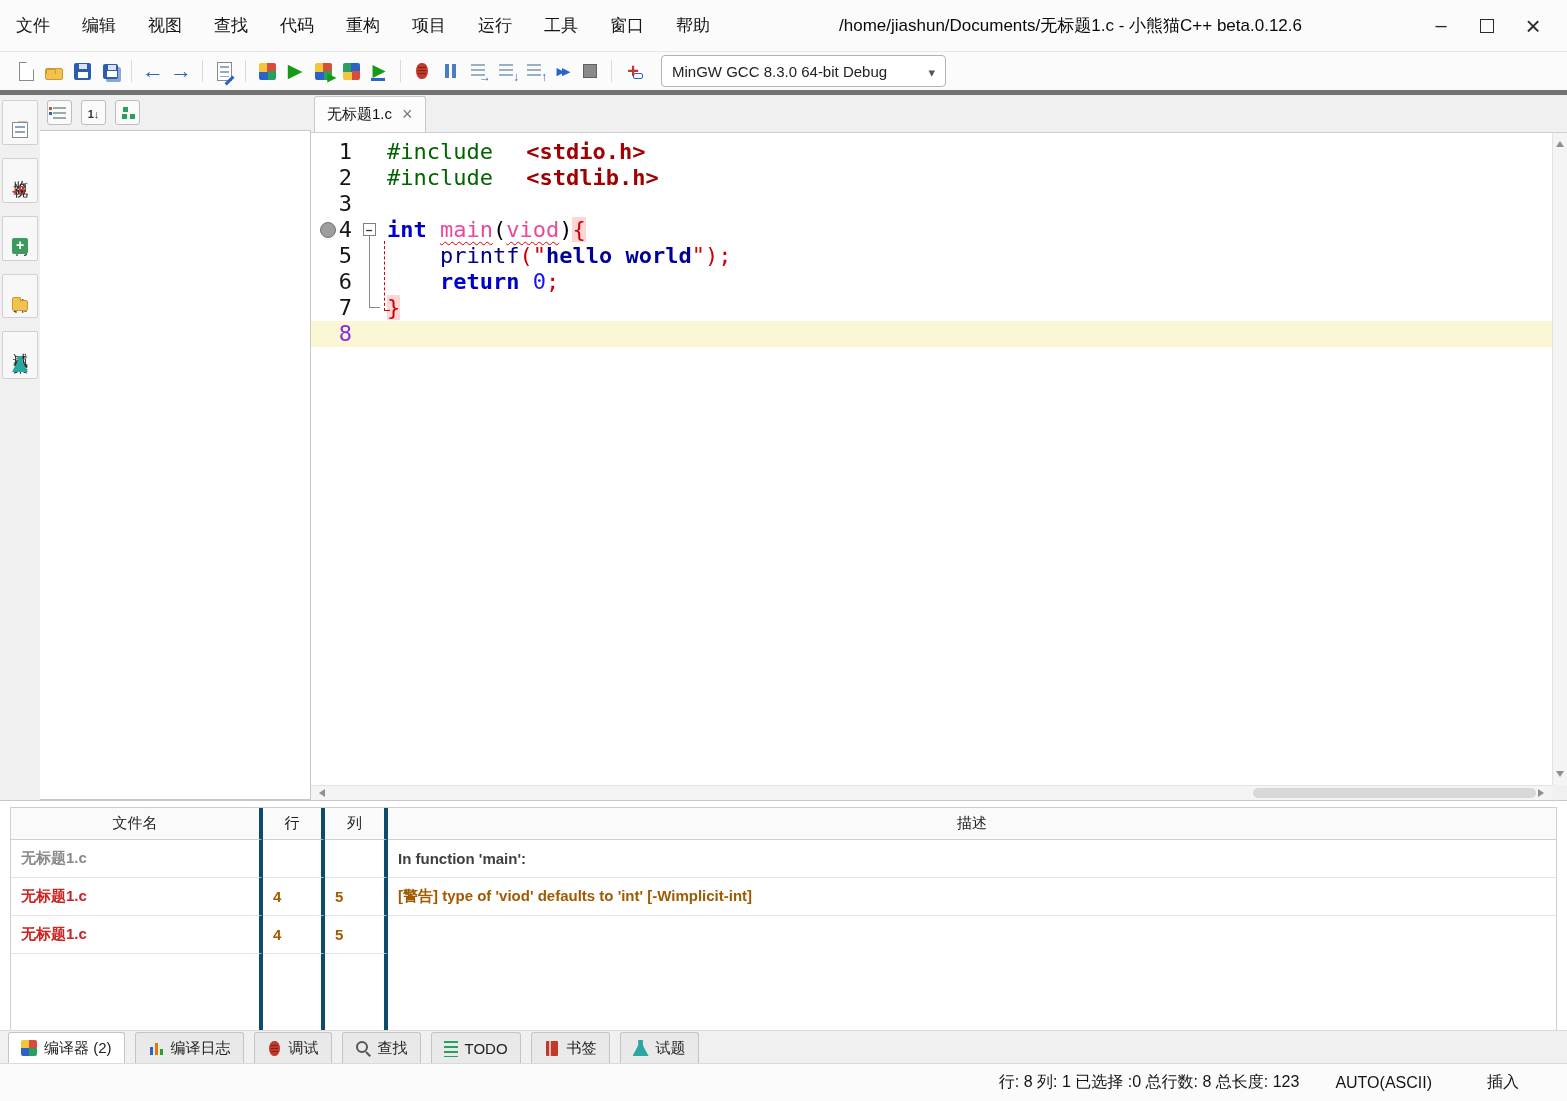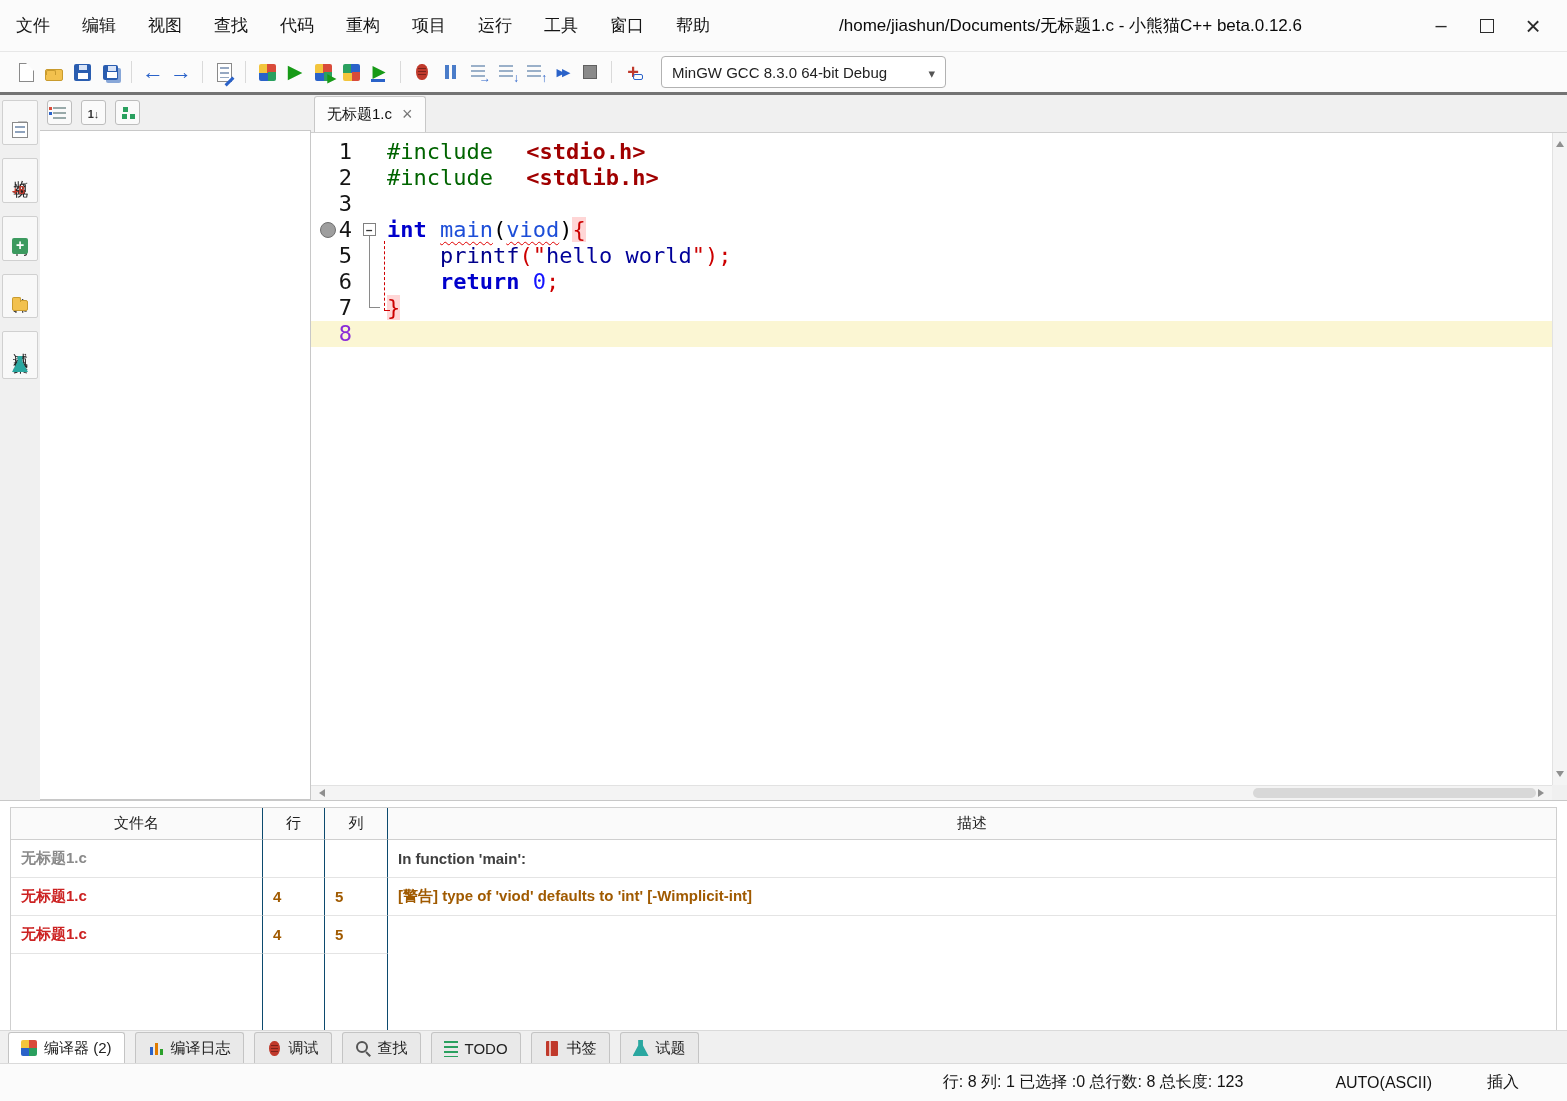--- a/index.html
+++ b/index.html
@@ -12,21 +12,21 @@
   .menu-items { display:flex; }
   .menu-item { padding:0 16px; font-size:17px; line-height:51px; color:#151515; cursor:default; }
   .win-title { flex:1; text-align:center; font-size:17px; color:#0a0a0a; white-space:nowrap; overflow:hidden; }
   .win-controls { display:flex; gap:14px; padding:0 18px 0 10px; }
   .win-btn { width:32px; height:32px; display:flex; align-items:center; justify-content:center; color:#2b2b2b; }
   .wb-min::before { content:"\2013"; font-size:20px; }
   .wb-max::before { content:""; width:12px; height:12px; border:1.5px solid #2b2b2b; display:block; }
   .wb-close::before { content:"\00D7"; font-size:26px; line-height:20px; }
 
   
-  .toolbar { height:43px; background:#fbfbfb; border-bottom:3px solid #737373; display:flex; align-items:center; padding-left:12px; flex:none; }
+  .toolbar { height:43px; background:#fbfbfb; border-bottom:5px solid #737373; display:flex; align-items:center; padding-left:12px; flex:none; }
   .tb-btn { width:28px; height:28px; display:flex; align-items:center; justify-content:center; border-radius:3px; flex:none; }
   .tb-sep { width:1px; height:22px; background:#dadada; margin:0 7px; flex:none; }
   .tb { display:inline-flex; align-items:center; justify-content:center; width:20px; height:20px; position:relative; }
   .tb-new-file { width:15px; height:19px; background:#fff; border:1px solid #8a8a8a; }
   .tb-new-file::before { content:""; position:absolute; right:-1px; top:-1px; border:4px solid; border-color:#fbfbfb #fbfbfb transparent transparent; }
   .tb-open { width:18px; height:12px; background:#f2c14e; border:1px solid #c99b2e; border-radius:2px; margin-top:5px; }
   .tb-open::before { content:""; position:absolute; top:0px; left:0; width:8px; height:4px; background:#f2c14e; border:1px solid #c99b2e; border-bottom:none; border-radius:2px 2px 0 0; }
   .tb-save, .tb-save-all { width:17px; height:17px; background:#2a5db0; border-radius:2px; }
   .tb-save::before, .tb-save-all::before { content:""; position:absolute; left:5px; top:1px; width:8px; height:5px; background:#d9e4f7; }
   .tb-save::after, .tb-save-all::after { content:""; position:absolute; left:4px; bottom:2px; width:10px; height:6px; background:#fff; }
@@ -84,64 +84,64 @@
   .code-line.current { background:#fbf6d3; }
   .gutter-num { width:46px; text-align:right; padding-right:5px; color:#141414; flex:none; }
   .current .gutter-num { color:#8a2bd8; }
   .fold-margin { width:30px; flex:none; }
   .code-text { white-space:pre; }
   .tk-pp  { color:#006400; }
   .tk-inc { color:#a00000; font-weight:bold;margin-left:20px; }
   .tk-kw  { color:#0000cc; font-weight:bold; }
   .tk-fn  { color:#00008b; }
   .tk-q   { color:#cc0000; }
-  .tk-str { color:#000099; font-weight:normal; }
+  .tk-str { color:#000099; font-weight:bold; }
   .tk-num { color:#1414ff; }
   .tk-pun { color:#cc0000; }
   .tk-br  { color:#cc0000; background:#ffd6d6; }
   .tk-pl  { color:#000; }
-  .tk-erid{ color:#1d4ed8; text-decoration:underline wavy #e00000; text-decoration-thickness:1px; text-underline-offset:4px; }
+  .tk-erid{ color:#ec4899; text-decoration:underline wavy #e00000; text-decoration-thickness:1px; text-underline-offset:4px; }
 
   .breakpoint-dot { position:absolute; left:9px; top:89px; width:16px; height:16px; border-radius:50%; background:#9e9e9e; border:1px solid #6f6f6f; }
   .fold-box { position:absolute; left:52px; top:90px; width:13px; height:13px; background:#fff; border:1px solid #808080; }
   .fold-box::before { content:"\2212"; font:bold 11px/11px "DejaVu Sans Mono",monospace; color:#333; position:absolute; left:2px; top:1px; }
   .fold-line { position:absolute; left:58px; top:103px; width:11px; height:72px; border-left:1px solid #8a8a8a; border-bottom:1px solid #8a8a8a; }
   .block-guide { position:absolute; left:73px; top:108px; width:6px; height:70px; border-left:1px dashed #d00000; border-bottom:1px dashed #d00000; }
 
   .vscroll { position:absolute; top:0; right:0; bottom:15px; width:15px; background:#f4f4f4; border-left:1px solid #e2e2e2; display:flex; flex-direction:column; align-items:center; justify-content:space-between; padding:4px 0; }
   .hscroll { position:absolute; left:0; right:15px; bottom:0; height:15px; background:#f4f4f4; border-top:1px solid #e2e2e2; }
   .hthumb { position:absolute; right:16px; top:2px; bottom:2px; width:283px; background:#d8d8d8; border-radius:6px; }
   .scroll-corner { position:absolute; right:0; bottom:0; width:15px; height:15px; background:#f0f0f0; }
   .arr { width:0; height:0; border:4px solid transparent; }
   .arr-up { border-bottom:6px solid #8f8f8f; }
   .arr-down { border-top:6px solid #8f8f8f; }
   .arr-left { border-right:6px solid #8f8f8f; position:absolute; left:4px; top:3px; }
   .arr-right { border-left:6px solid #8f8f8f; position:absolute; right:4px; top:3px; }
 
   
   .bottom-panel { height:230px; flex:none; background:#fff; border-top:1px solid #c8c8c8; padding:6px 10px 0; }
   .issues { height:100%; display:grid; grid-template-columns:252px 62px 63px 1fr; grid-template-rows:32px 38px 38px 38px 1fr; border:1px solid #cfcfcf; border-bottom:none; font-size:15px; background:#fff; }
-  .issues .cell { border-right:1px solid #0c4a6e; border-bottom:1px solid #e4e4e4; display:flex; align-items:center; padding:0 10px; white-space:nowrap; overflow:hidden; }
+  .issues .cell { border-right:4px solid #0c4a6e; border-bottom:1px solid #e4e4e4; display:flex; align-items:center; padding:0 10px; white-space:nowrap; overflow:hidden; }
   .issues .cell:nth-child(4n) { border-right:none; }
   .issues .head { justify-content:center; background:#fafafa; color:#222; border-bottom:1px solid #cfcfcf; }
   .issues .fill { border-bottom:none; }
   .issues .t-info.file { color:#8a8a8a; font-weight:bold; }
   .issues .t-info.desc { color:#404040; font-weight:bold; }
   .issues .t-warning.file { color:#cc2222; font-weight:bold; }
   .issues .t-warning.num, .issues .t-warning.desc { color:#a05a00; font-weight:bold; }
 
   
   .bottom-tabs { height:33px; flex:none; background:#f0f0f0; display:flex; padding-left:8px; gap:10px; border-top:1px solid #dadada; }
   .btab { display:flex; align-items:center; gap:7px; padding:0 12px; font-size:15px; color:#222; border:1px solid #c4c4c4; background:#e9e9e9; margin-top:1px; border-bottom:none; border-radius:3px 3px 0 0; }
   .btab.active { background:#fff; }
 
   
   .statusbar { height:38px; flex:none; background:#fbfbfb; border-top:1px solid #dadada; display:flex; align-items:center; font-size:16px; color:#141414; }
   .sb-pos { margin-left:auto; }
-  .sb-enc { margin-left:92px; }
+  .sb-enc { margin-left:36px; }
   .sb-mode { margin-left:55px; margin-right:48px; }
 
   
   .ic { width:16px; height:16px; position:relative; flex:none; display:inline-block; }
   .ic-project { border:1px solid #8a8a8a; background:#fff; }
   .ic-project::before { content:""; position:absolute; left:2px; right:2px; top:3px; bottom:3px; background:repeating-linear-gradient(to bottom,#8fa3bd 0 2px,transparent 2px 5px); }
   .ic-watch::before { content:"+B"; color:#c0392b; font:bold 11px/16px "DejaVu Sans Mono",monospace; }
   .ic-structure { background:#3c9a5f; border-radius:2px; }
   .ic-structure::before { content:"+"; color:#fff; font:bold 14px/15px "Liberation Sans",sans-serif; position:absolute; left:4px; }
   .ic-files { background:#f2c14e; border:1px solid #c99b2e; border-radius:2px; height:11px; margin-top:4px; }

